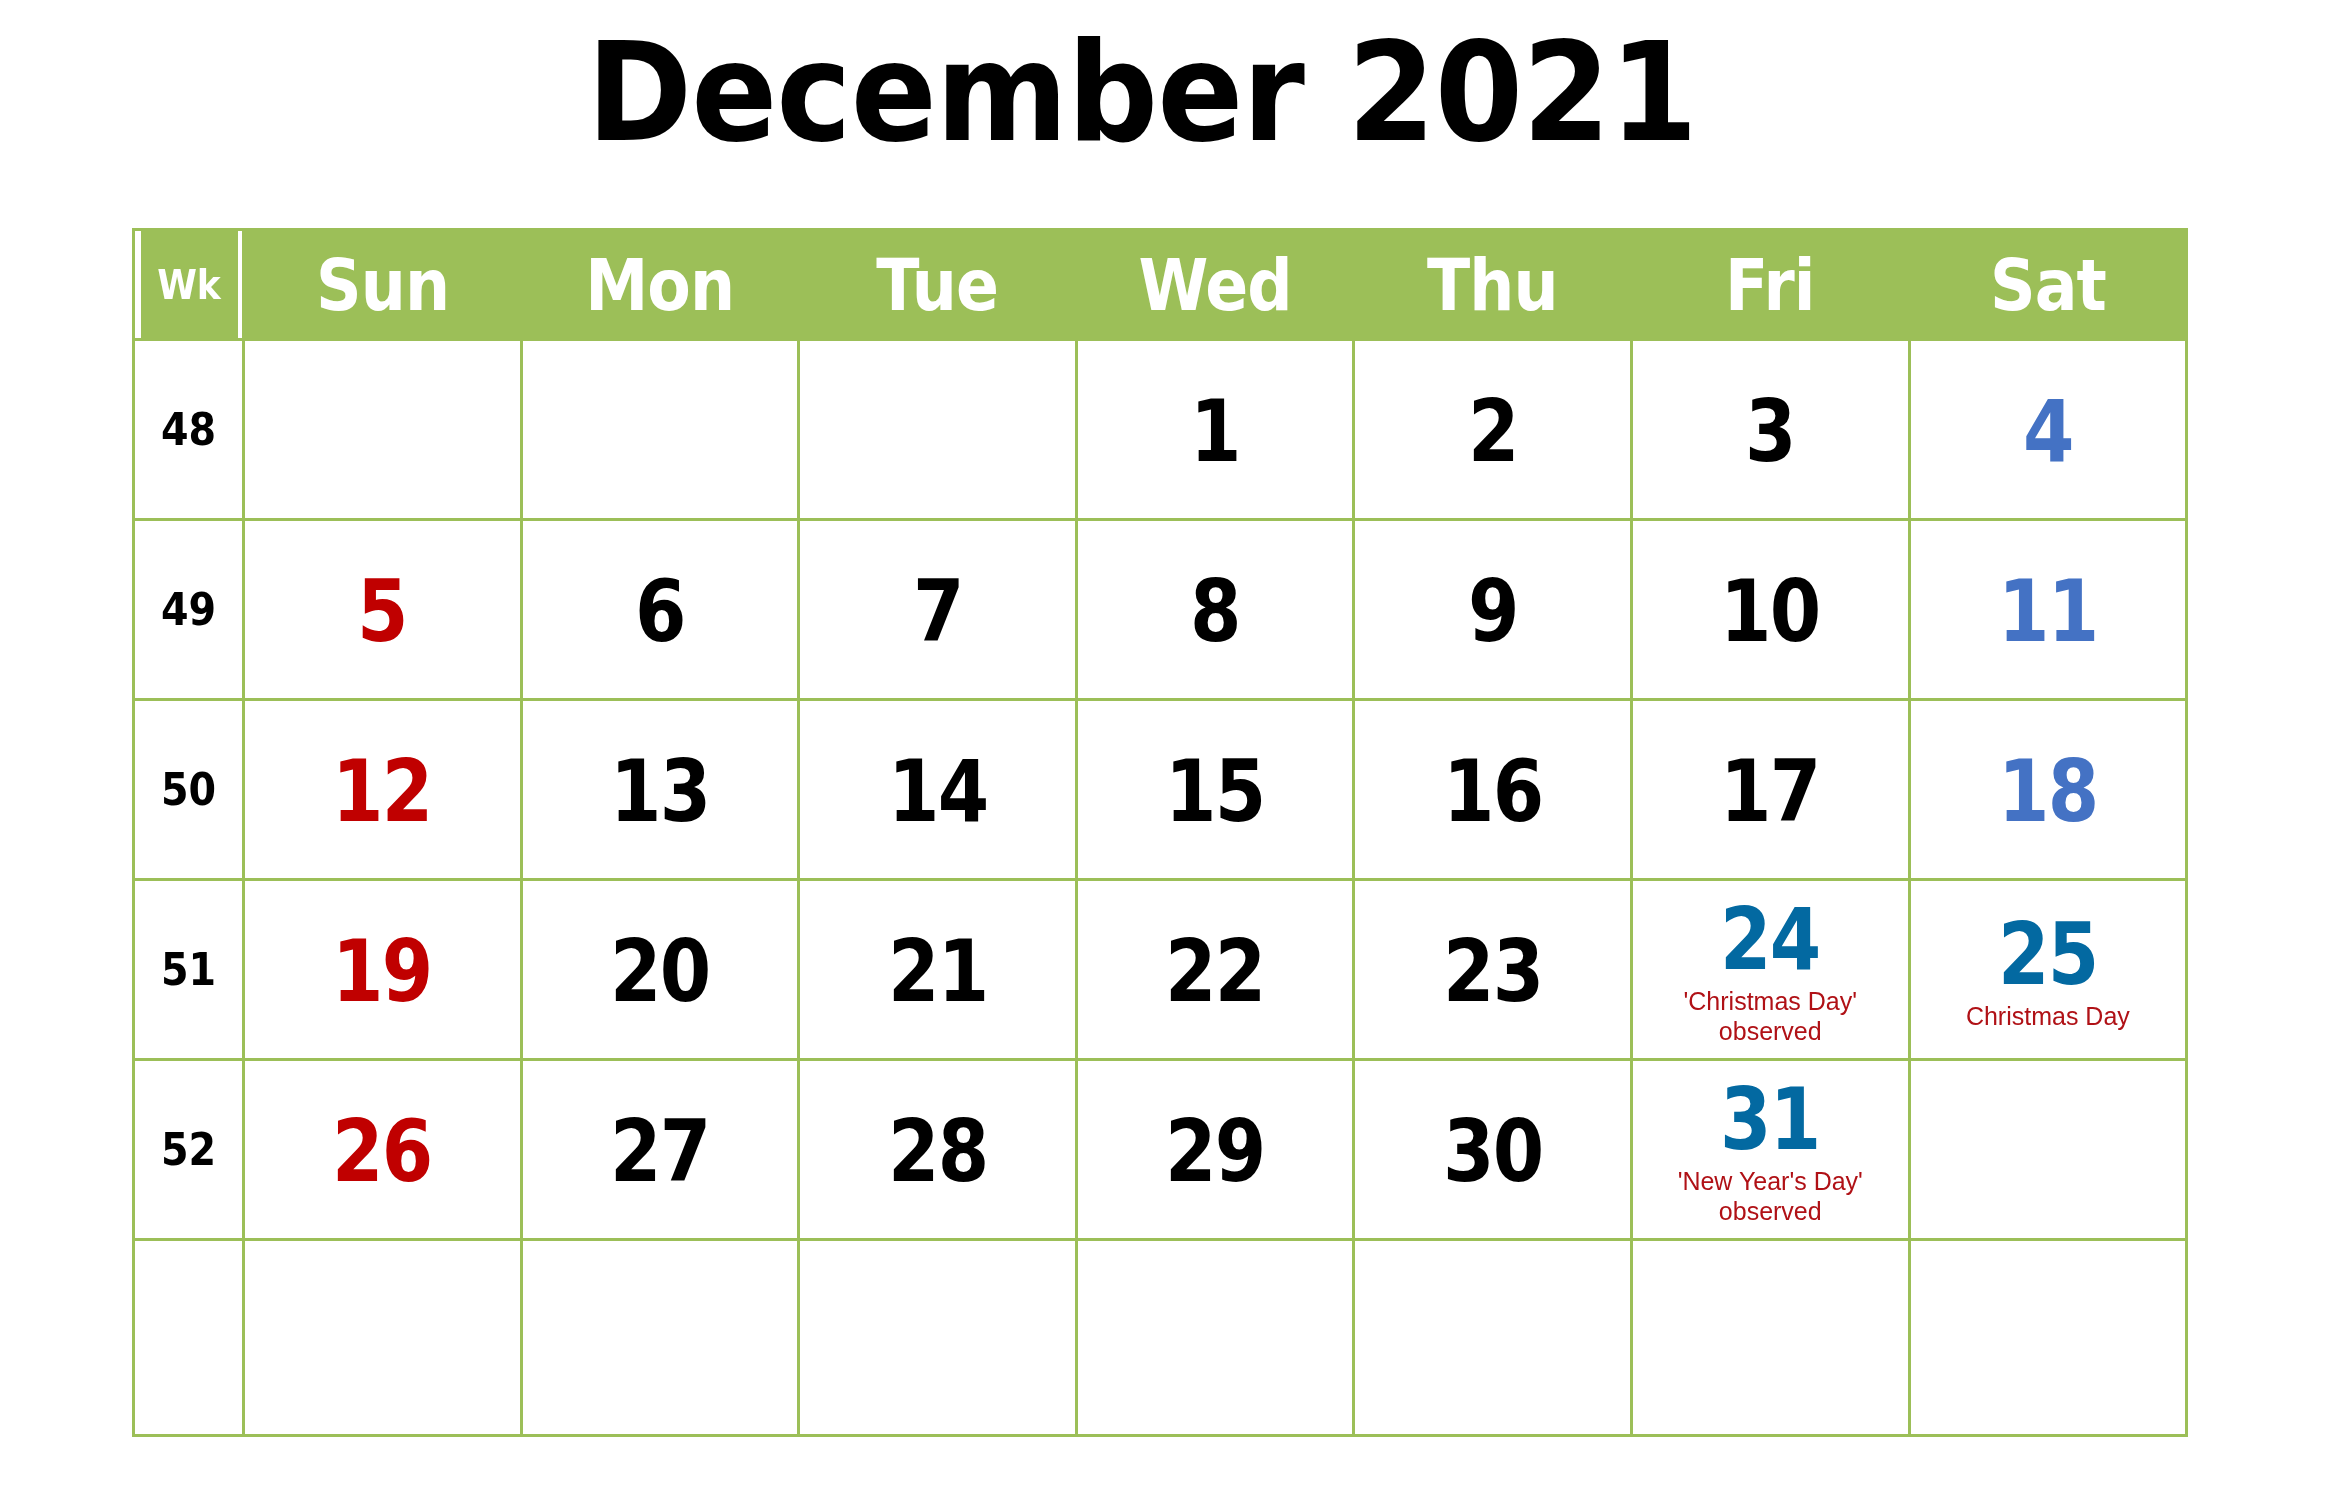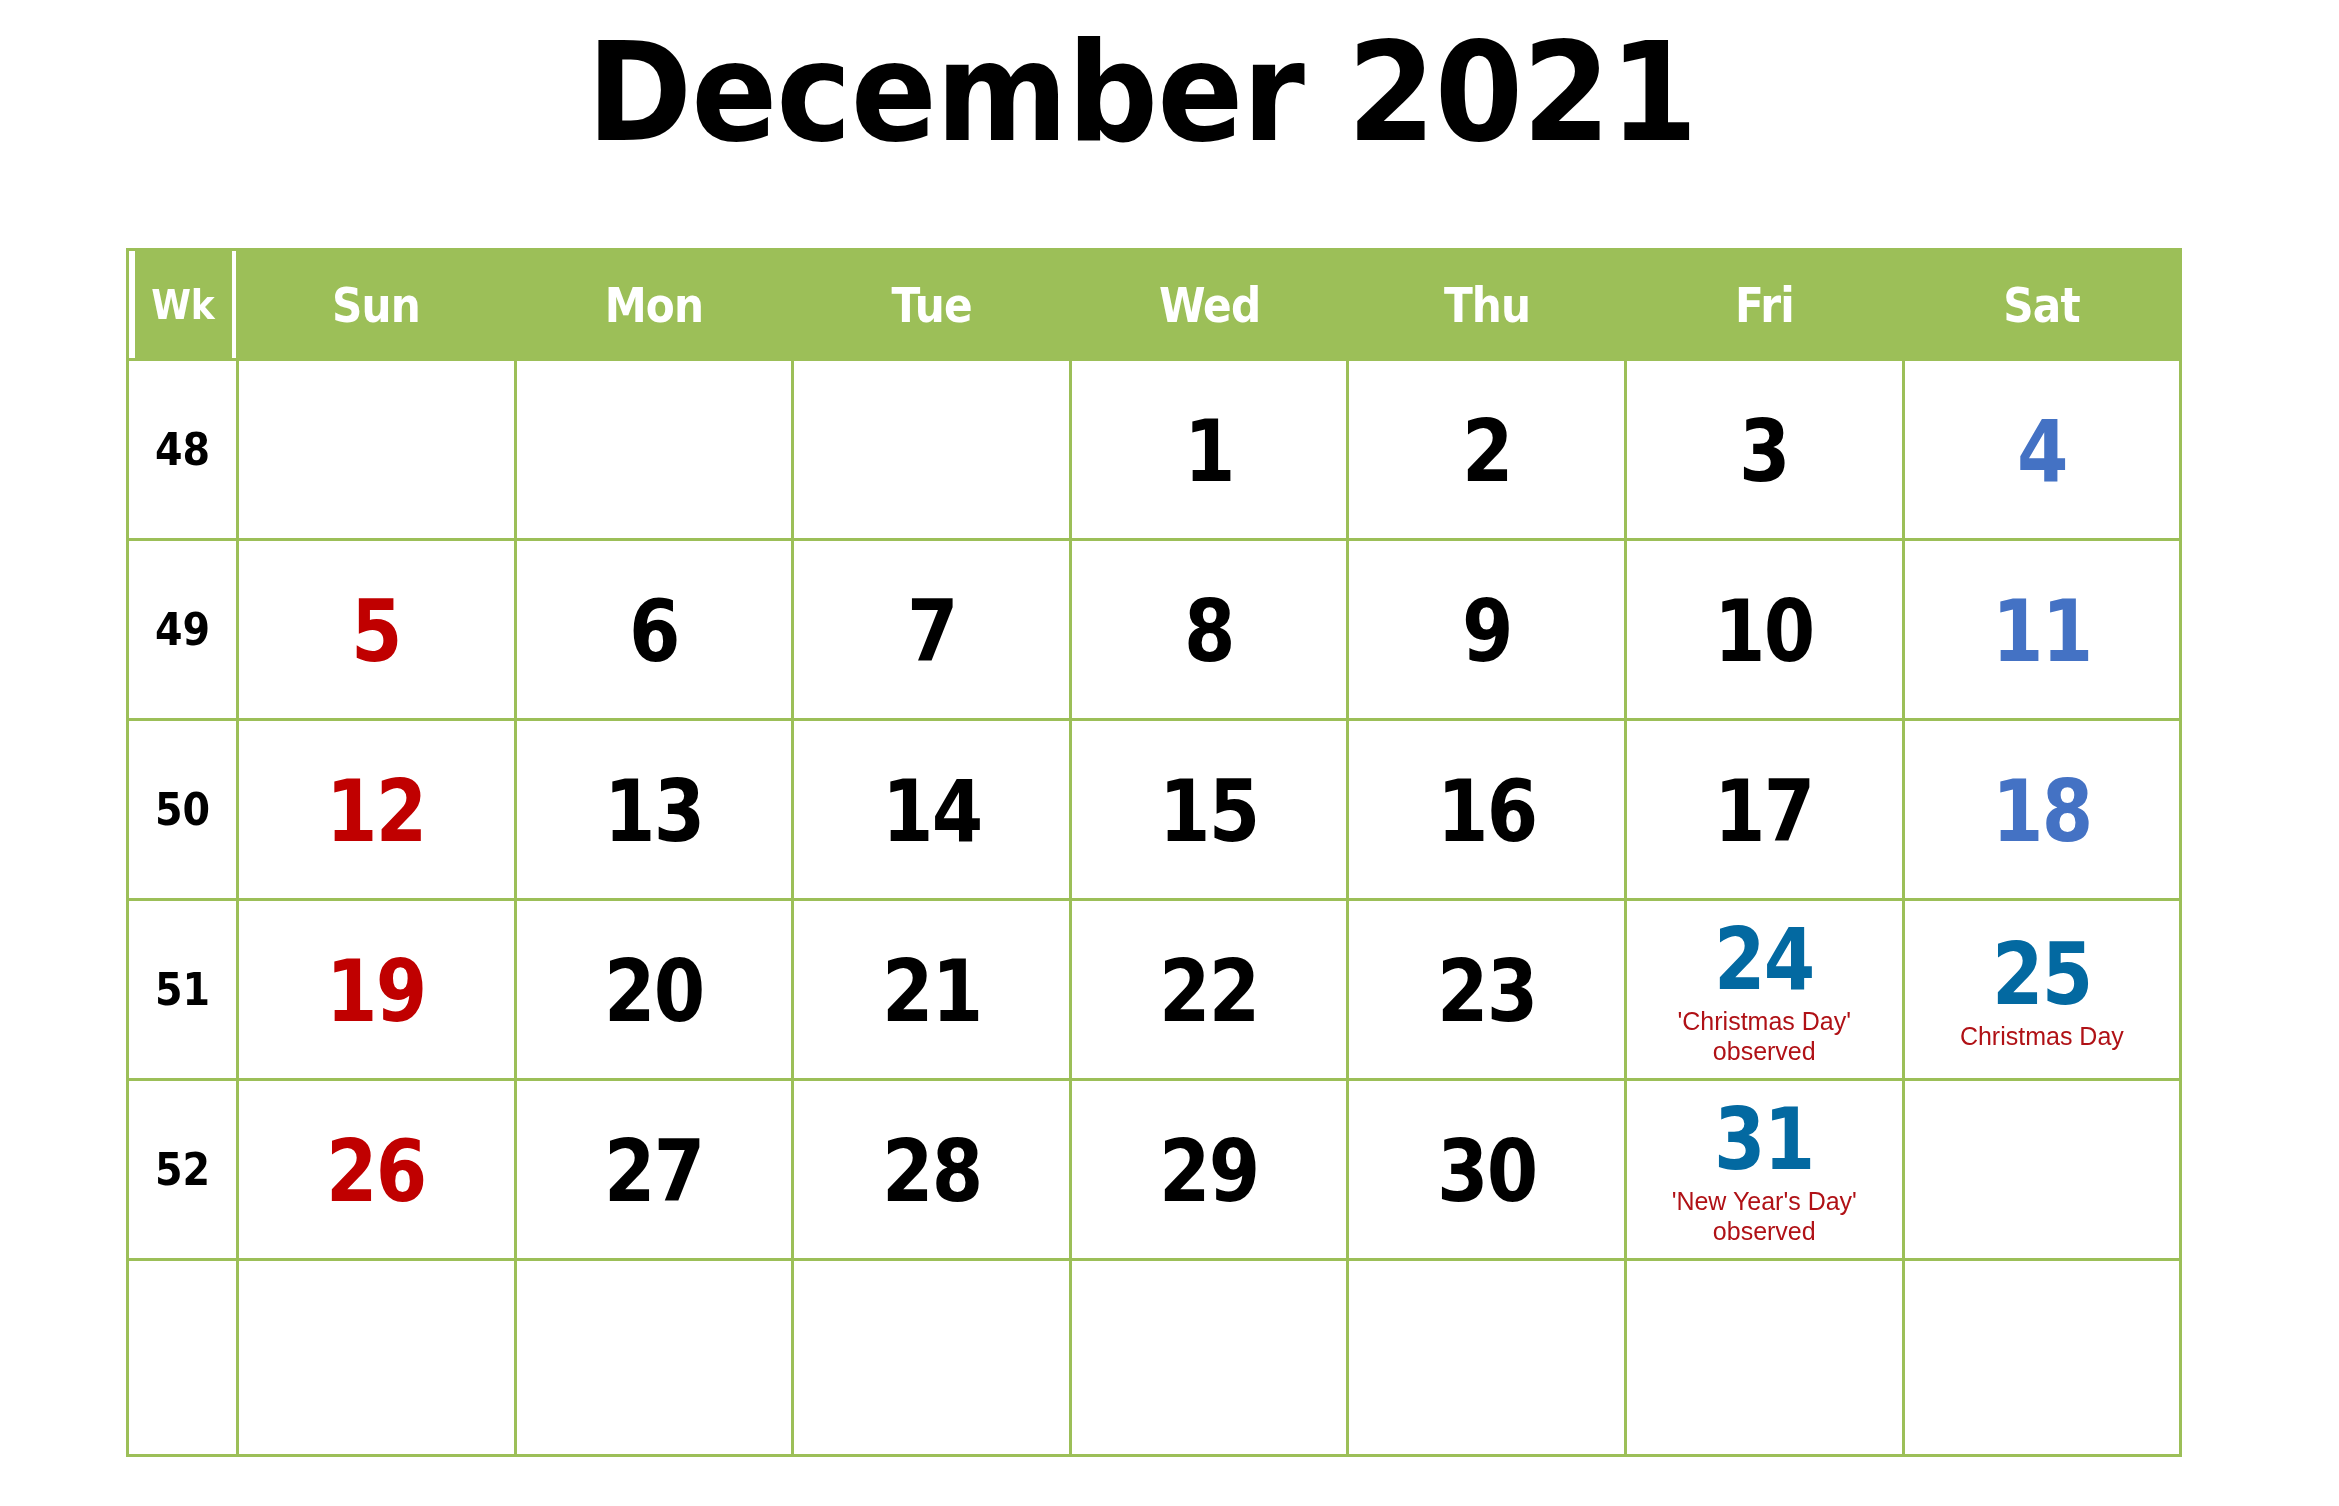--- a/index.html
+++ b/index.html
@@ -43,26 +43,25 @@
     color: #000000;
     transform: scaleX(0.92);
     transform-origin: center center;
     white-space: nowrap;
     padding-right: 60px;
   }
 
   
   .calendar {
     position: absolute;
-    left: 126px;
+    left: 132px;
     top: 228px;
     width: 2053px;
     border-collapse: collapse;
     table-layout: fixed;
-    margin-top: 20px;
   }
 
   .calendar col.wk-col { width: 110px; }
   .calendar col.day-col { width: 277.6px; }
 
   .calendar th,
   .calendar td {
     border: 3px solid #9CBF58;
     padding: 0;
     margin: 0;
@@ -82,21 +81,21 @@
     font-weight: 700;
     line-height: 1;
     vertical-align: middle;
   }
   th.wk-head {
     font-size: 40px;
     transform: scaleX(0.9);
     letter-spacing: 0px;
   }
   th.day-head {
-    font-size: 48px;
+    font-size: 72px;
     letter-spacing: -1px;
   }
   th.day-head span.hd-inner {
     display: inline-block;
     transform: scaleX(0.88);
   }
 
   
   tbody tr {
     height: 180px;

